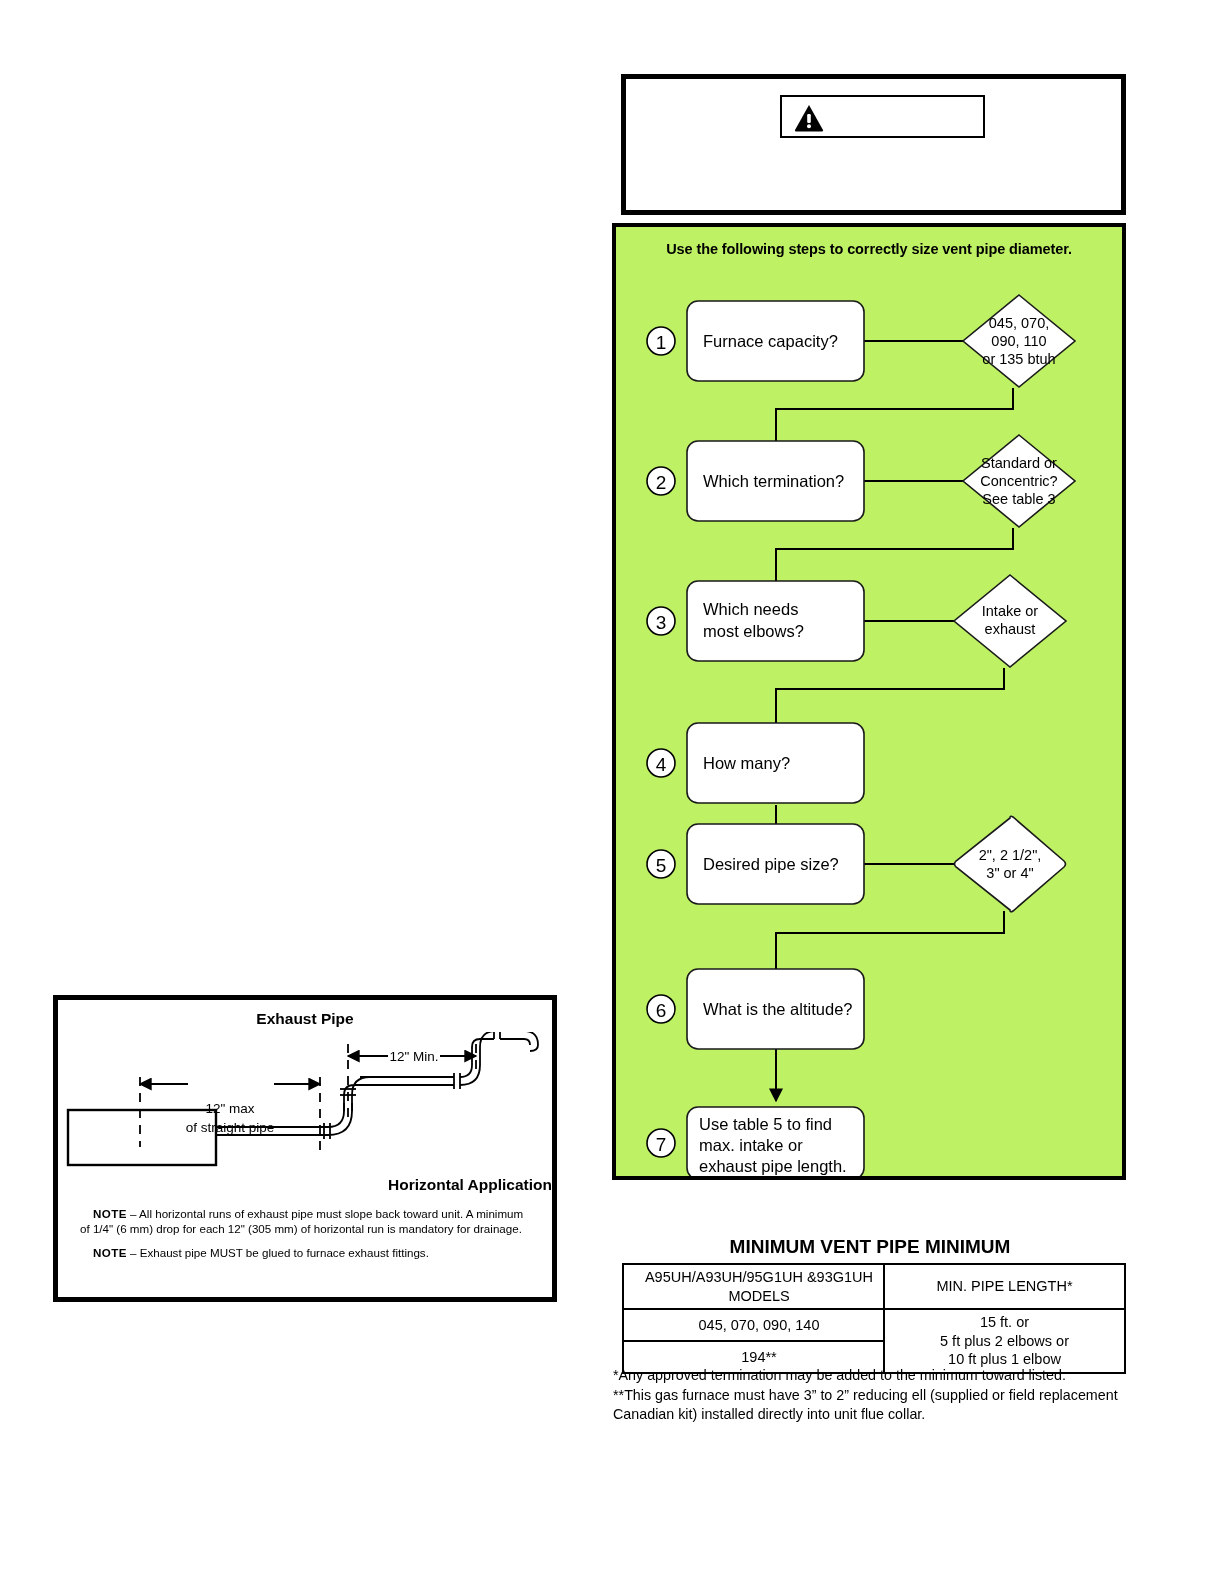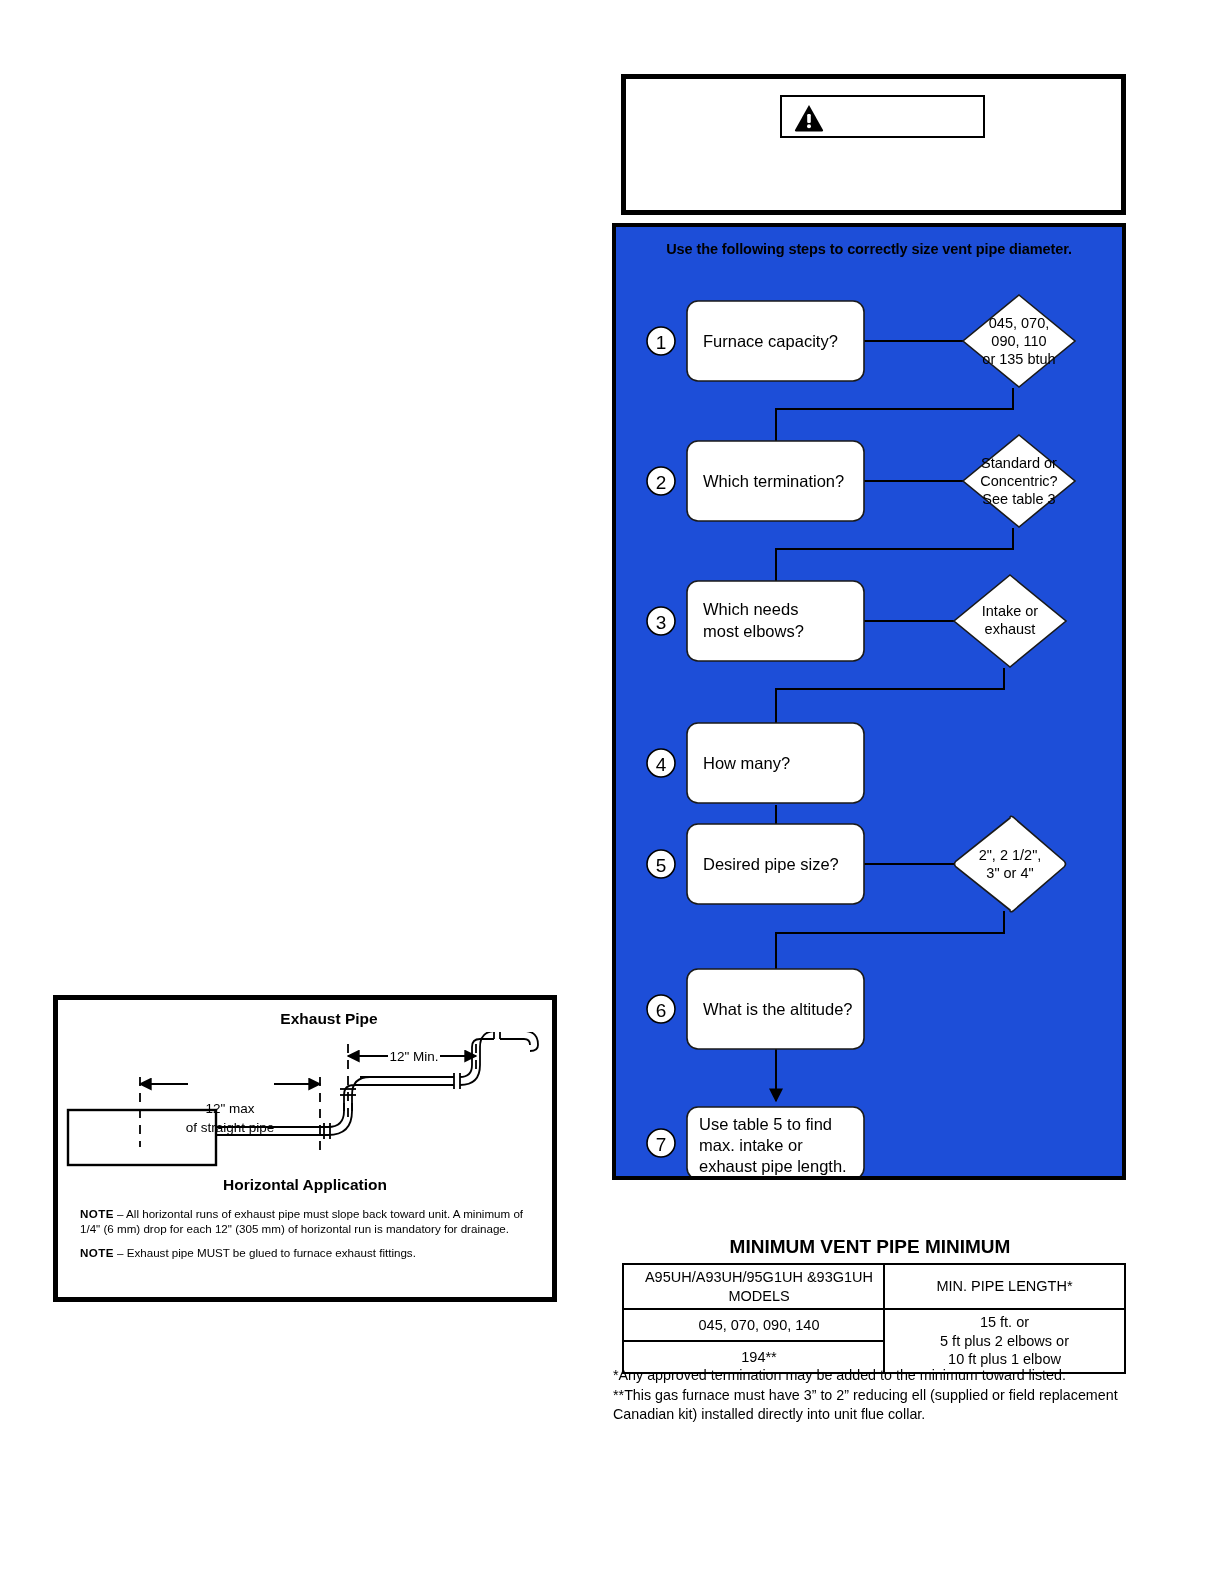--- a/index.html
+++ b/index.html
@@ -36,21 +36,21 @@
     left: 12px; top: 6px;
     width: 30px; height: 30px;
   }
 
   
   #flowchart-panel {
     left: 612px; top: 223px;
     width: 514px; height: 957px;
     border: 4px solid #000;
     box-sizing: border-box;
-    background: #1d4ed8;
+    background: #bef264;
   }
   #flowchart-title {
     left: 0; top: 14px;
     width: 100%;
     text-align: center;
     font-size: 14.5px;
     font-weight: bold;
     letter-spacing: -0.1px;
   }
   #flow-svg { left: 0; top: 0; }
@@ -84,44 +84,43 @@
     border: 5px solid #000;
     box-sizing: border-box;
     background: #fff;
   }
   #exhaust-title {
     left: 0; top: 10px;
     width: 100%;
     text-align: center;
     font-size: 15.5px;
     font-weight: bold;
-    margin-left: 24px;
   }
   #exhaust-subtitle {
     left: 0; top: 176px;
     width: 100%;
-    text-align: center;
+    text-align: right;
     font-size: 15.5px;
     font-weight: bold;
   }
   #exhaust-svg { left: 0; top: 32px; }
   .dim-text {
     font-size: 13.5px;
     font-family: "Liberation Sans", sans-serif;
     fill: #000;
     text-anchor: middle;
   }
   .notes {
     left: 22px; top: 206px;
     width: 450px;
     font-size: 11.6px;
     line-height: 1.32;
   }
   .note-block { margin-bottom: 8px; }
-  .note-kw { font-weight: bold; letter-spacing: 0.4px; }
+  .note-kw { font-weight: bold; letter-spacing: 0.4px; margin-left: 13px; }
 
   
   #vent-table-title {
     left: 612px; top: 1236px;
     width: 516px;
     text-align: center;
     font-size: 19px;
     font-weight: bold;
   }
   #vent-table {

